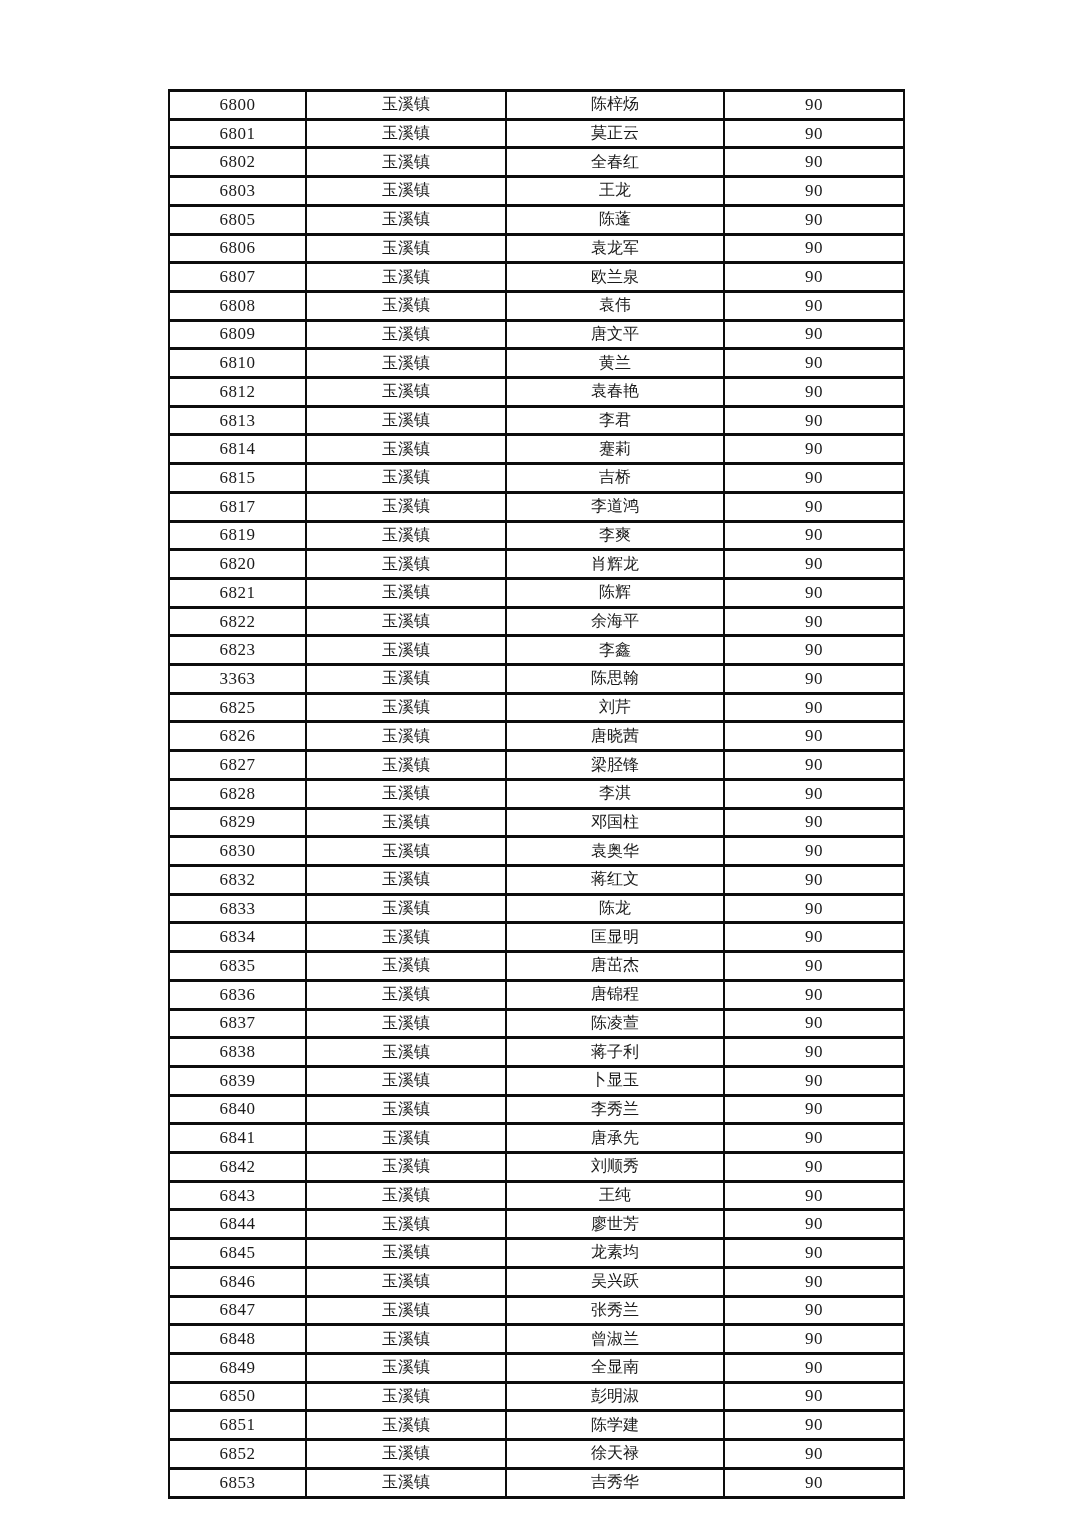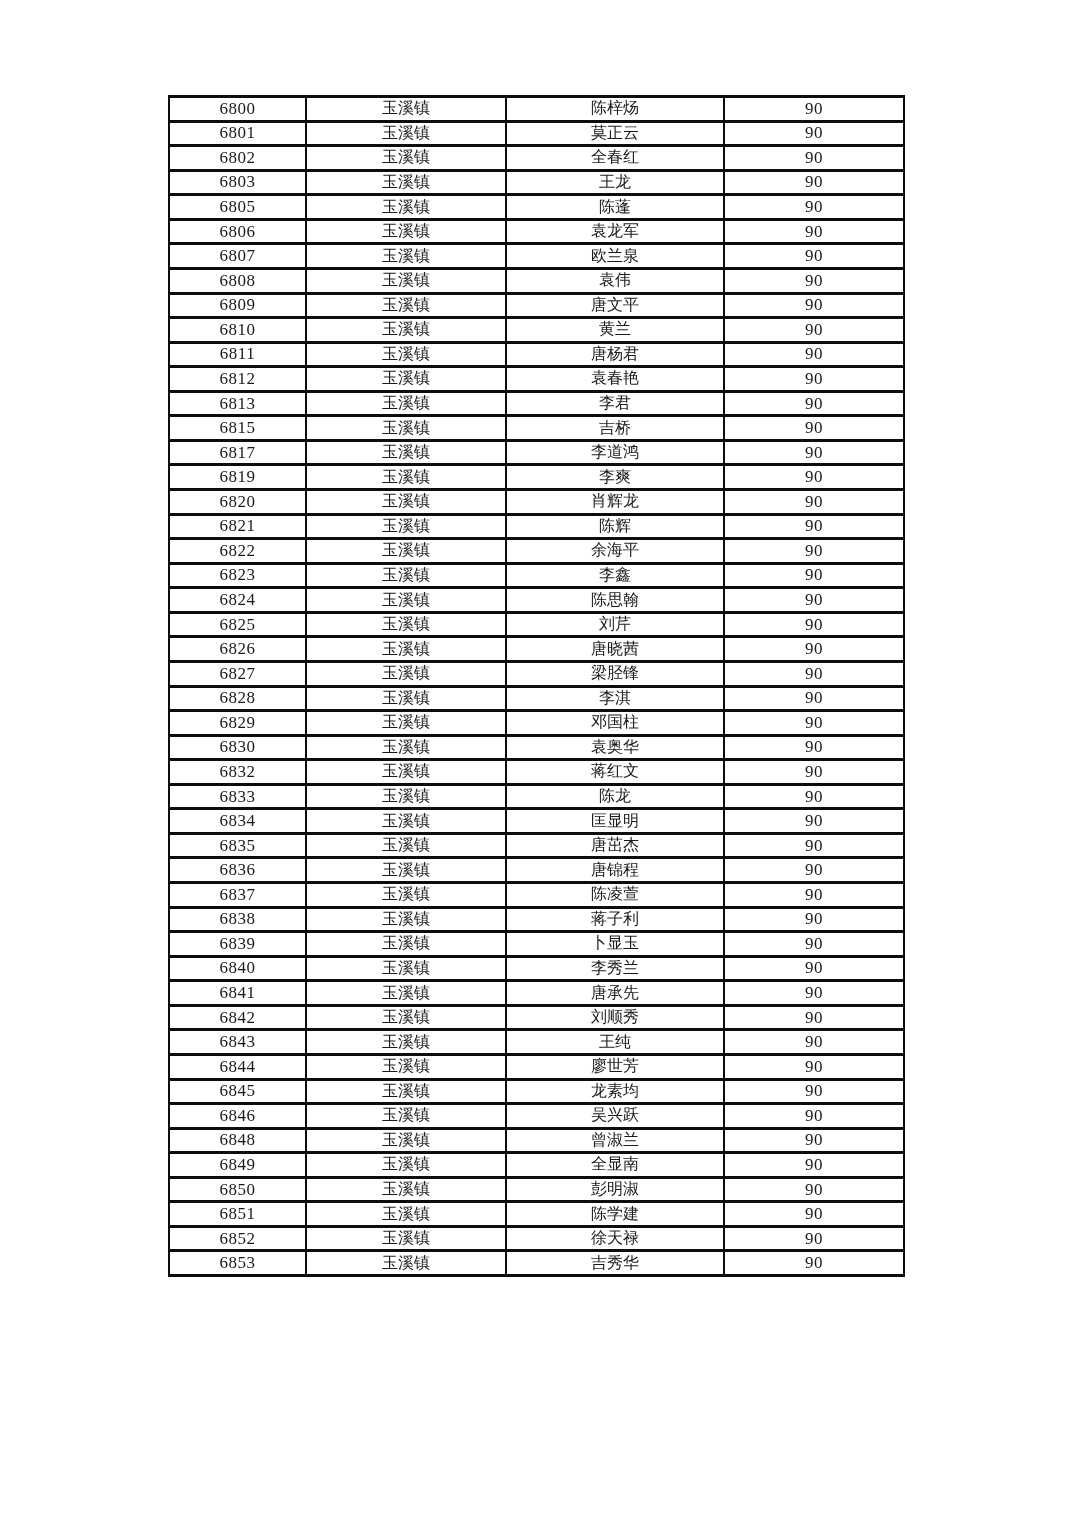--- a/index.html
+++ b/index.html
@@ -11,23 +11,23 @@
     position: relative;
     width: 1074px;
     height: 1520px;
     background: #ffffff;
     font-family: "Liberation Serif", "DejaVu Serif", serif;
     color: #1a1a1a;
   }
   table.score-table {
     position: absolute;
     left: 168px;
-    top: 95px;
+    top: 89px;
     width: 735px;
-    height: 1182px;
+    height: 1410px;
     border-collapse: collapse;
     table-layout: fixed;
   }
   table.score-table td {
     border-left: 2px solid #0d0d0d;
     border-right: 2px solid #0d0d0d;
     border-top: 3px solid #0d0d0d;
     border-bottom: 3px solid #0d0d0d;
     text-align: center;
     vertical-align: middle;
@@ -113,38 +113,38 @@
           <td class="cell-name">唐文平</td>
           <td class="cell-score">90</td>
         </tr>
         <tr>
           <td class="cell-id">6810</td>
           <td class="cell-town">玉溪镇</td>
           <td class="cell-name">黄兰</td>
           <td class="cell-score">90</td>
         </tr>
         <tr>
-          <td class="cell-id">6811</td>
-          <td class="cell-town">玉溪镇</td>
-          <td class="cell-name">唐杨君</td>
-          <td class="cell-score">90</td>
-        </tr>
-        <tr>
           <td class="cell-id">6812</td>
           <td class="cell-town">玉溪镇</td>
           <td class="cell-name">袁春艳</td>
           <td class="cell-score">90</td>
         </tr>
         <tr>
           <td class="cell-id">6813</td>
           <td class="cell-town">玉溪镇</td>
           <td class="cell-name">李君</td>
           <td class="cell-score">90</td>
         </tr>
         <tr>
+          <td class="cell-id">6814</td>
+          <td class="cell-town">玉溪镇</td>
+          <td class="cell-name">蹇莉</td>
+          <td class="cell-score">90</td>
+        </tr>
+        <tr>
           <td class="cell-id">6815</td>
           <td class="cell-town">玉溪镇</td>
           <td class="cell-name">吉桥</td>
           <td class="cell-score">90</td>
         </tr>
         <tr>
           <td class="cell-id">6817</td>
           <td class="cell-town">玉溪镇</td>
           <td class="cell-name">李道鸿</td>
           <td class="cell-score">90</td>
@@ -173,21 +173,21 @@
           <td class="cell-name">余海平</td>
           <td class="cell-score">90</td>
         </tr>
         <tr>
           <td class="cell-id">6823</td>
           <td class="cell-town">玉溪镇</td>
           <td class="cell-name">李鑫</td>
           <td class="cell-score">90</td>
         </tr>
         <tr>
-          <td class="cell-id">6824</td>
+          <td class="cell-id">3363</td>
           <td class="cell-town">玉溪镇</td>
           <td class="cell-name">陈思翰</td>
           <td class="cell-score">90</td>
         </tr>
         <tr>
           <td class="cell-id">6825</td>
           <td class="cell-town">玉溪镇</td>
           <td class="cell-name">刘芹</td>
           <td class="cell-score">90</td>
         </tr>
@@ -302,20 +302,26 @@
         <tr>
           <td class="cell-id">6845</td>
           <td class="cell-town">玉溪镇</td>
           <td class="cell-name">龙素均</td>
           <td class="cell-score">90</td>
         </tr>
         <tr>
           <td class="cell-id">6846</td>
           <td class="cell-town">玉溪镇</td>
           <td class="cell-name">吴兴跃</td>
+          <td class="cell-score">90</td>
+        </tr>
+        <tr>
+          <td class="cell-id">6847</td>
+          <td class="cell-town">玉溪镇</td>
+          <td class="cell-name">张秀兰</td>
           <td class="cell-score">90</td>
         </tr>
         <tr>
           <td class="cell-id">6848</td>
           <td class="cell-town">玉溪镇</td>
           <td class="cell-name">曾淑兰</td>
           <td class="cell-score">90</td>
         </tr>
         <tr>
           <td class="cell-id">6849</td>

